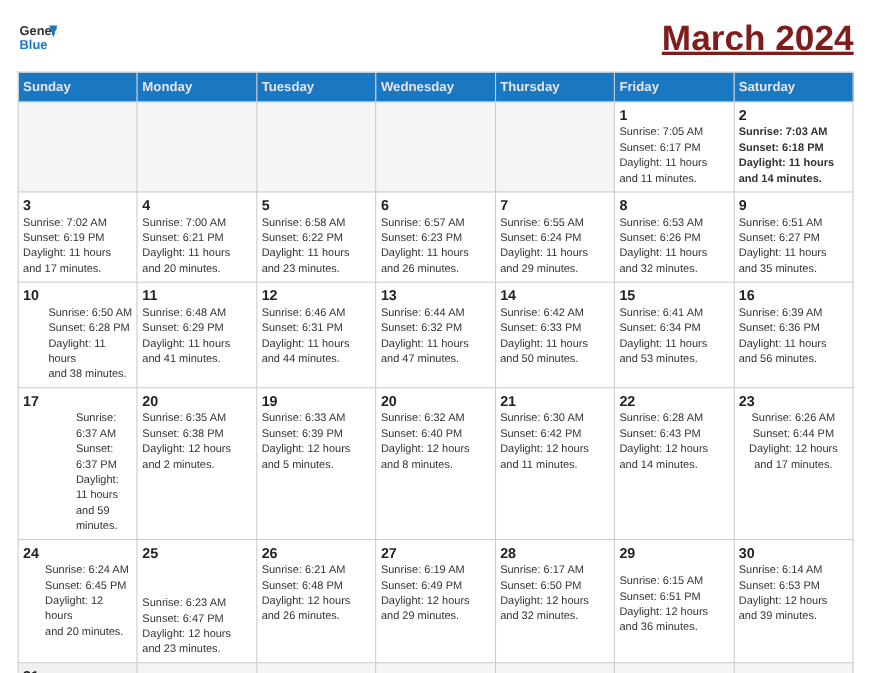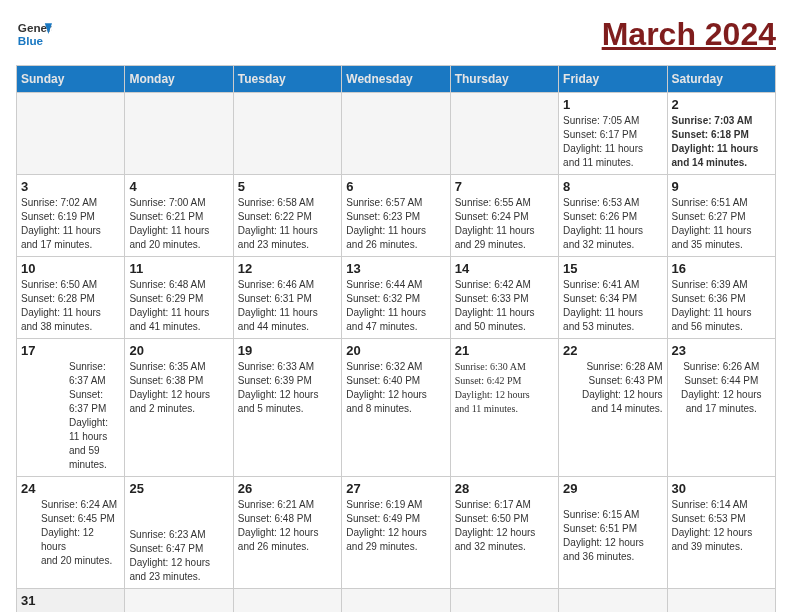--- a/index.html
+++ b/index.html
@@ -175,21 +175,21 @@
           <div class="day-number">9</div>
           <div class="day-info" style="white-space: pre-line;">Sunrise: 6:51 AM
 Sunset: 6:27 PM
 Daylight: 11 hours
 and 35 minutes.</div>
         </td>
       </tr>
       <tr>
         <td>
           <div class="day-number">10</div>
-          <div class="day-info" style="white-space: pre-line;">Sunrise: 6:50 AM
+          <div class="day-info" style="white-space: pre-line; margin-left: 23px;">Sunrise: 6:50 AM
 Sunset: 6:28 PM
 Daylight: 11 hours
 and 38 minutes.</div>
         </td>
         <td>
           <div class="day-number">11</div>
           <div class="day-info" style="white-space: pre-line;">Sunrise: 6:48 AM
 Sunset: 6:29 PM
 Daylight: 11 hours
 and 41 minutes.</div>
@@ -254,28 +254,28 @@
         </td>
         <td>
           <div class="day-number">20</div>
           <div class="day-info" style="white-space: pre-line;">Sunrise: 6:32 AM
 Sunset: 6:40 PM
 Daylight: 12 hours
 and 8 minutes.</div>
         </td>
         <td>
           <div class="day-number">21</div>
-          <div class="day-info" style="white-space: pre-line; font-family: Liberation Serif, serif;">Sunrise: 6:30 AM
+          <div class="day-info" style="white-space: pre-line;">Sunrise: 6:30 AM
 Sunset: 6:42 PM
 Daylight: 12 hours
 and 11 minutes.</div>
         </td>
         <td>
           <div class="day-number">22</div>
-          <div class="day-info" style="white-space: pre-line; text-align: right;">Sunrise: 6:28 AM
+          <div class="day-info" style="white-space: pre-line;">Sunrise: 6:28 AM
 Sunset: 6:43 PM
 Daylight: 12 hours
 and 14 minutes.</div>
         </td>
         <td>
           <div class="day-number">23</div>
           <div class="day-info" style="white-space: pre-line; text-align: center;">Sunrise: 6:26 AM
 Sunset: 6:44 PM
 Daylight: 12 hours
 and 17 minutes.</div>

